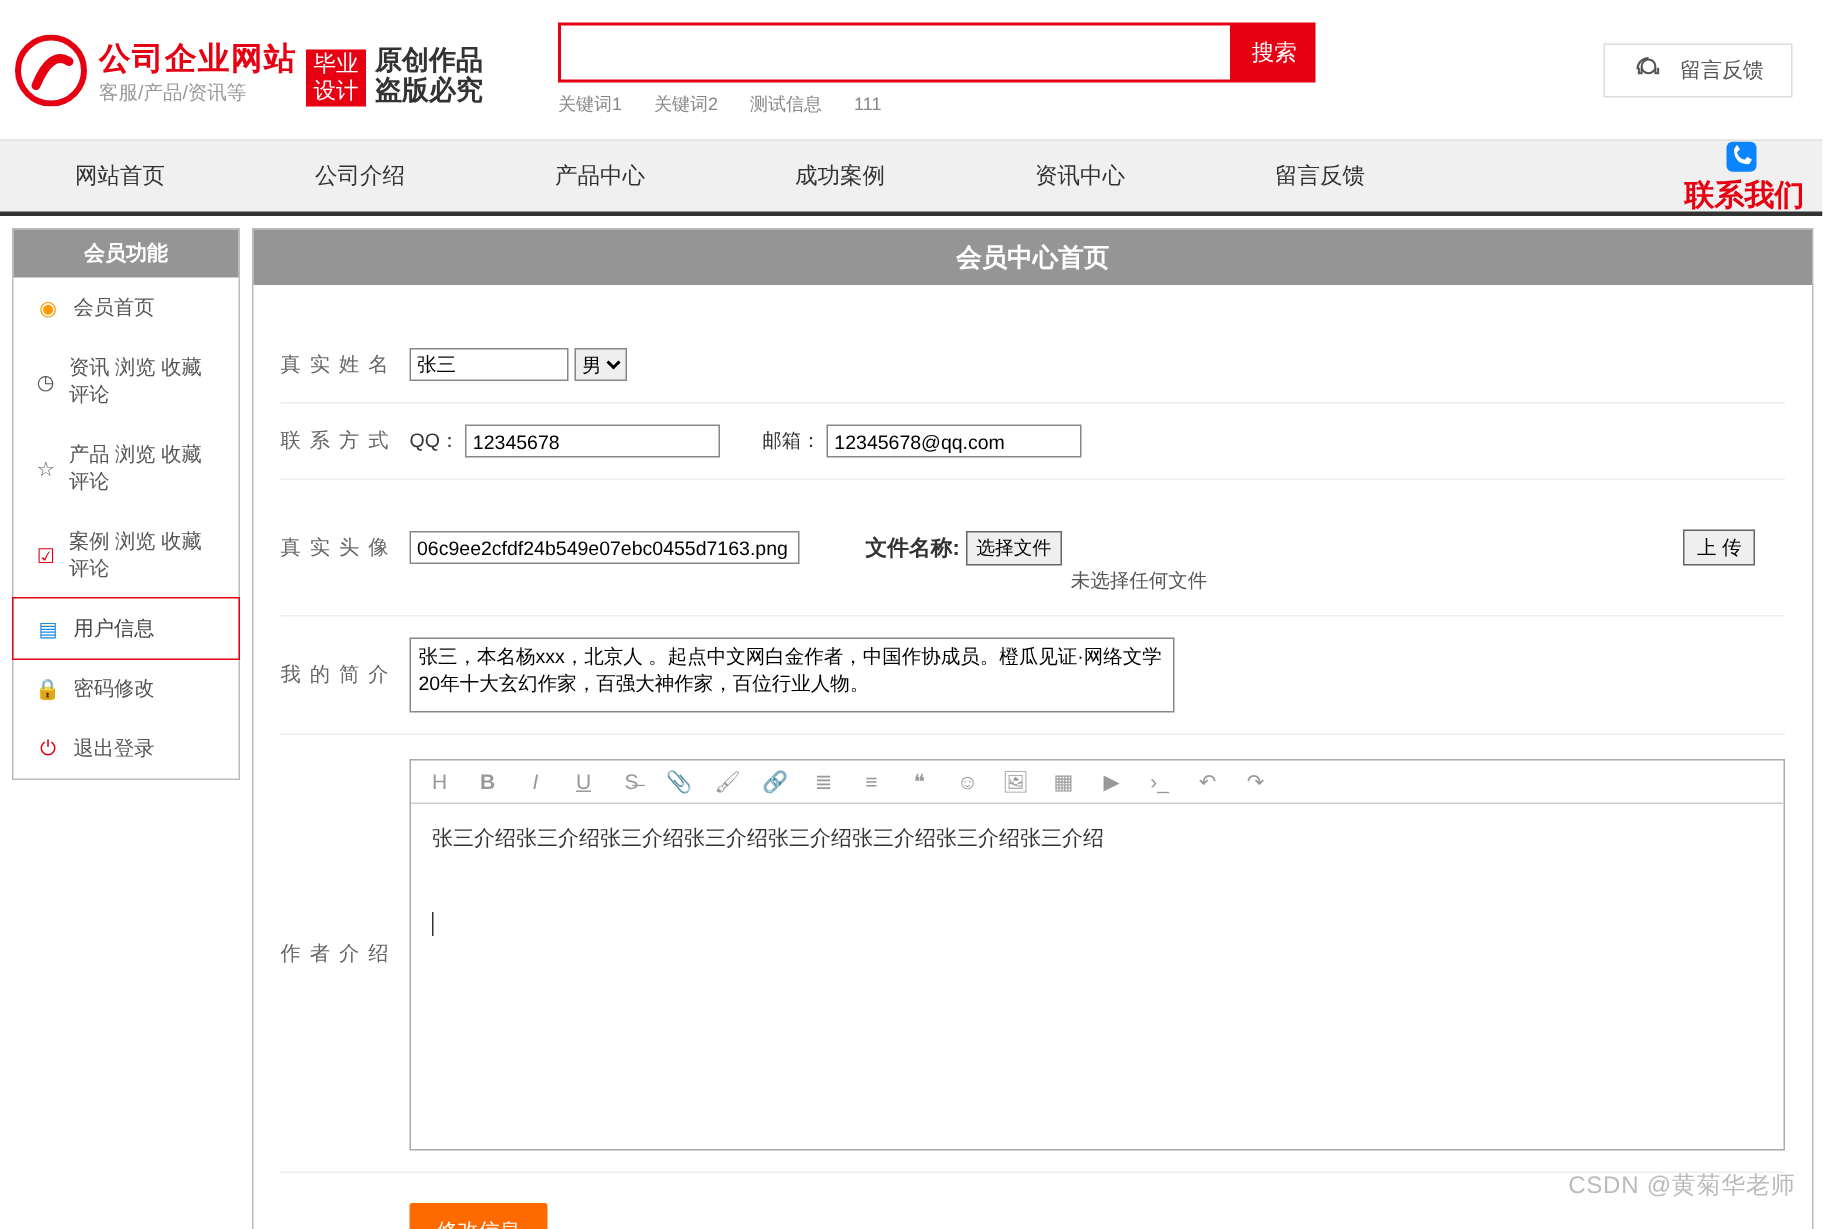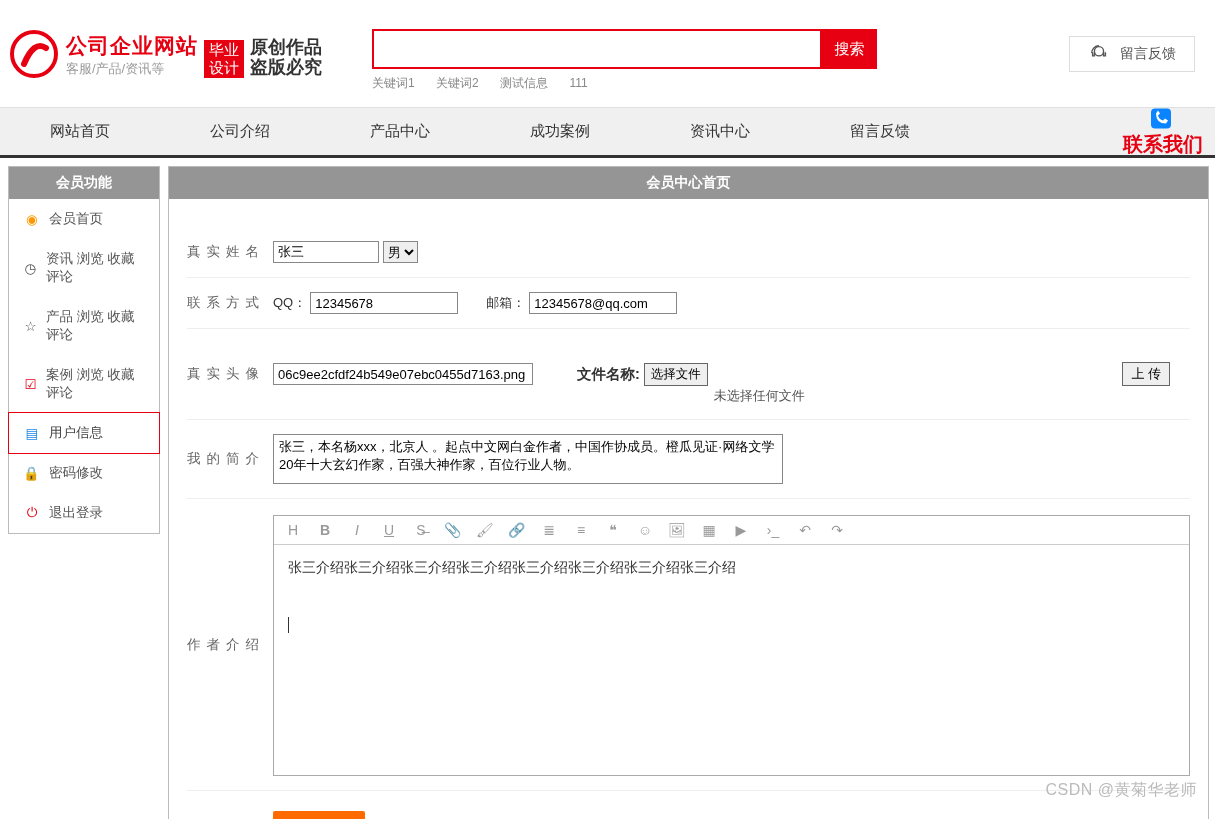--- a/index.html
+++ b/index.html
@@ -7,49 +7,49 @@
     .top-bar { display: flex; align-items: center; padding: 15px 20px 0 0; }
     .logo-area { display: flex; align-items: flex-end; margin-left: 10px; }
     .logo-circ { width: 48px; height: 48px; position: relative; }
     .logo-circ svg { width: 100%; height: 100%; }
     .logo-txt { margin-left: 8px; }
     .logo-txt .t1 { color: #e60012; font-size: 21px; font-weight: bold; letter-spacing: 1px; }
     .logo-txt .t2 { color: #999; font-size: 13px; }
     .badge-bi { background: #e60012; color: #fff; padding: 1px 5px; text-align: center; line-height: 1.2; margin-left: 6px; font-size: 15px; }
     .cursive { margin-left: 6px; font-size: 18px; line-height: 1.1; font-family: cursive, "KaiTi"; font-weight:bold; }
     .search-area { margin-left: 50px; flex: 1; }
-    .search-box { display: flex; margin-top: 14px; }
+    .search-box { display: flex; }
     .search-box input[type=text] { width: 450px; height: 40px; border: 2px solid #e60012; padding: 4px 8px; outline: none; font-size: 14px; }
     .search-box button { width: 55px; height: 40px; background: #e60012; color: #fff; border: none; font-size: 15px; cursor: pointer; }
     .search-kw { color: #888; font-size: 12px; margin-top: 6px; }
     .search-kw span { margin-right: 18px; }
     .feedback-top { border: 1px solid #ddd; padding: 6px 18px; display: flex; align-items: center; color: #555; font-size: 14px; cursor:pointer; }
     .feedback-top svg { width: 22px; height: 22px; margin-right: 10px; }
     .nav { background: #f0f0f0; border-top: 1px solid #e0e0e0; border-bottom: 3px solid #333; display: flex; margin-top: 15px; position: relative; }
     .nav .item { padding: 14px 0; width: 160px; text-align: center; font-size: 15px; color: #333; cursor: pointer; }
     .nav .contact { position: absolute; right: 12px; top: 50%; transform: translateY(-50%); color: #e60012; font-size: 20px; font-weight: bold; display:flex; align-items:center;flex-direction:column; }
     .nav .contact svg { width:24px; height:24px; margin-right:4px; }
     .main { display: flex; padding: 8px 6px 20px 8px; align-items: flex-start; }
     .side { width: 152px; border: 1.5px solid #bbb; background: #fff; }
     .side .hdr { background: #959595; color: #fff; text-align: center; padding: 7px 0; font-size: 14px; font-weight: bold; }
     .side-item { display: flex; align-items: center; padding: 11px 14px; font-size: 13.5px; color: #555; cursor:pointer; }
     .side-item .ic { width: 18px; margin-right: 8px; display:flex; align-items:center; justify-content:center; }
     .side-item.active { border: 1.5px solid #e60012; margin: -1px; color:#444; }
     .side-item.home .ic { color:#ff9800; }
     .content { flex: 1; margin-left: 8px; border: 1.5px solid #bbb; }
-    .content .hdr { background: #959595; color: #fff; text-align: center; padding: 7px 0; font-size: 14px; font-weight: bold; }
+    .content .hdr { background: #959595; color: #fff; text-align: center; padding: 7px 0; font-size: 17px; font-weight: bold; }
     .form-area { padding: 28px 18px 30px 18px; }
     .row { display: flex; align-items: center; padding: 14px 0; border-bottom: 0; }
     .row + .row { border-top: 1px solid #eee; }
     .row .lbl { width: 86px; text-align: justify; text-align-last: justify; color: #666; font-size: 13.5px; padding: 0 14px 0 0; }
     .row .val { flex: 1; display: flex; align-items: center; flex-wrap: wrap; gap:4px; }
     input[type=text].fld { border: 1px solid #888; padding: 2px 4px; font-size: 13px; height: 22px; }
     select.fld { border: 1px solid #888; height: 22px; font-size:13px; }
     .w110 { width: 106px; }
-    .w170 { width: 148px; }
+    .w170 { width: 170px; }
     .w265 { width: 260px; }
     .file-label { font-size: 14.5px; font-weight: bold; margin-left: 40px; }
     .file-btn { border: 1px solid #666; background: #efefef; padding: 2px 6px; font-size: 12.5px; cursor:pointer; }
     .file-nosel { color: #555; font-size: 13px; margin-left: 2px; margin-top: 44px; }
     .upload-btn { border: 1px solid #666; background: #efefef; padding: 2px 8px; margin-left: auto; margin-right: 20px; font-size: 13px; cursor:pointer; }
     textarea.intro { width: 510px; height: 50px; border: 1px solid #888; padding: 3px 5px; font-size: 13px; resize: none; font-family: inherit;}
     .editor { border: 1px solid #aaa; margin-top: 2px; width: 100%; }
     .toolbar { border-bottom: 1px solid #ccc; padding: 6px 10px; display: flex; gap: 14px; color: #999; }
     .toolbar span { width: 18px; text-align: center; cursor: pointer; font-size: 14px; }
     .editor-body { padding: 14px; height: 230px; color: #333; font-size: 14px; overflow:auto; position:relative; }

